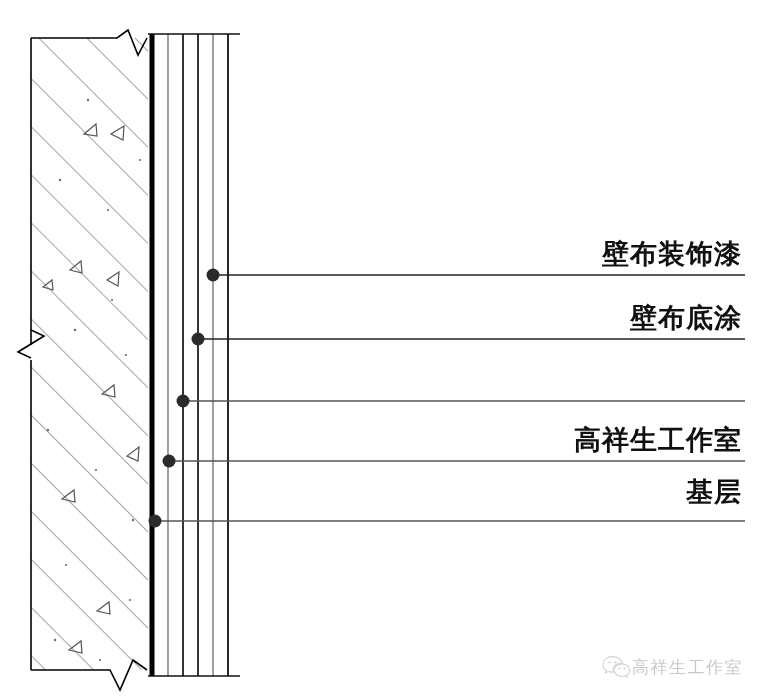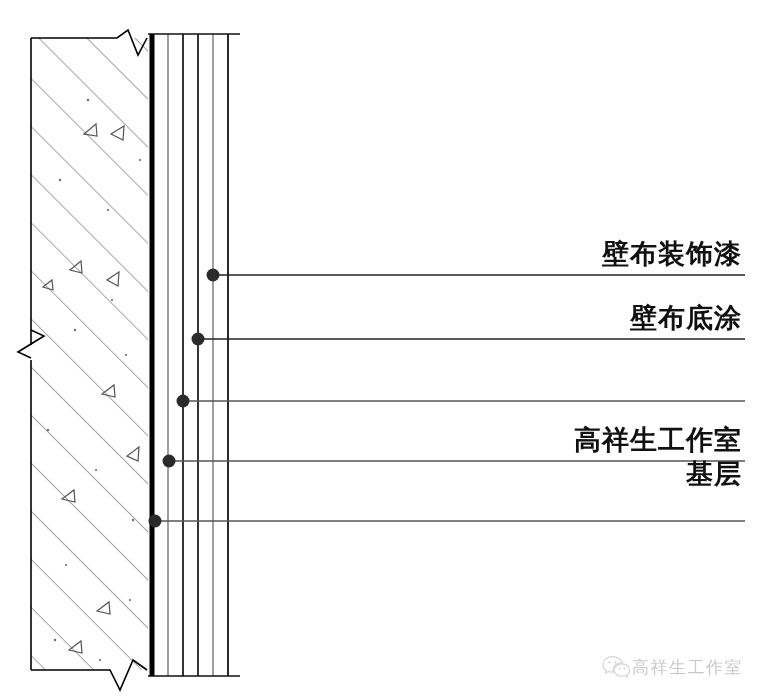--- a/index.html
+++ b/index.html
@@ -178,21 +178,21 @@
   </svg>
 
   <div class="label-layer">
     <div class="layer-label" style="left:742px; top:240px;">壁布装饰漆</div>
 
     <div class="layer-label" style="left:742px; top:304px;">壁布底涂</div>
 
 
     <div class="layer-label" style="left:742px; top:426px;">高祥生工作室</div>
 
-    <div class="layer-label" style="left:742px; top:460px;">基层</div>
+    <div class="layer-label" style="left:742px; top:478px;">基层</div>
   </div>
 
   <div class="watermark" style="left:602px; top:655px;">
     <span class="wechat-icon">
       <svg width="30" height="24" viewBox="0 0 30 24" aria-hidden="true">
         <path d="M10.4 1.6C5.2 1.6 1 5.1 1 9.4c0 2.4 1.3 4.6 3.4 6L3.5 18l2.9-1.5c1.2 .4 2.5 .6 3.9 .6
                  .3 0 .6 0 .9 0 -.2-.7-.3-1.3-.3-2 0-4 3.9-7.2 8.8-7.2 .3 0 .6 0 .9 .1
                  C19.7 4.3 15.5 1.6 10.4 1.6 Z" fill="none" stroke="#6e6e6e" stroke-width="1.1"></path>
         <circle cx="7.4" cy="7.3" r="1.15" fill="#6e6e6e"></circle>
         <circle cx="13.4" cy="7.3" r="1.15" fill="#6e6e6e"></circle>

